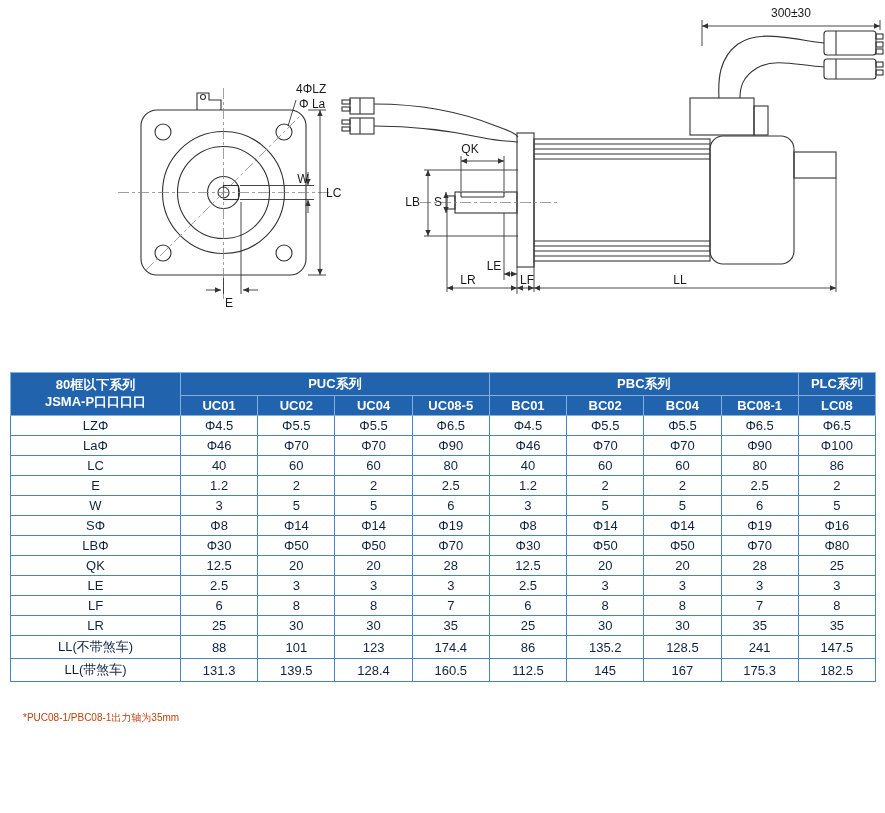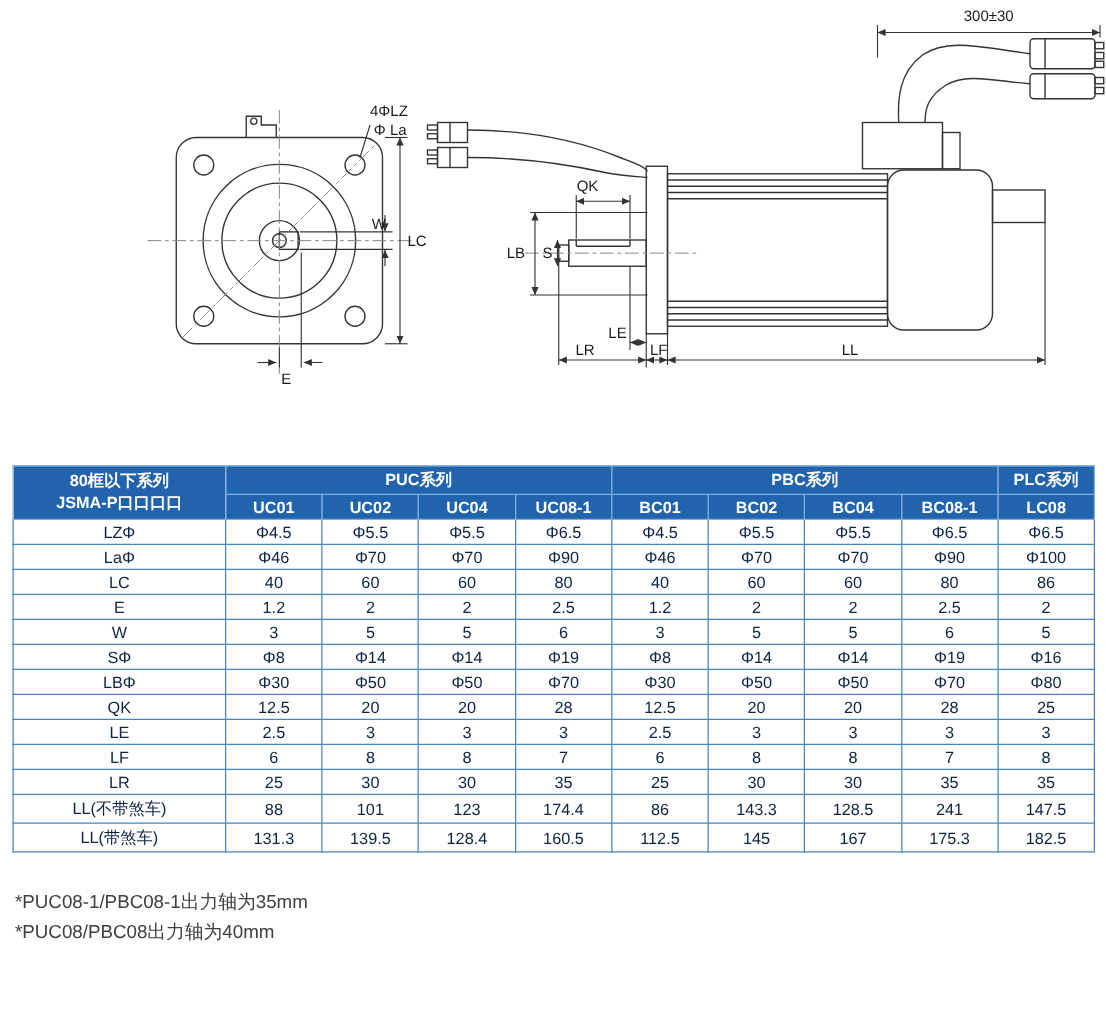--- a/index.html
+++ b/index.html
@@ -15,21 +15,21 @@
     margin:4px 0 0 10px;font-size:13px;
   }
   .spec-table th,.spec-table td{
     border:1px solid #4585c5;text-align:center;vertical-align:middle;
     padding:2px 2px;height:19px;color:#0e2344;
   }
   .spec-table thead th{
     background:#2263ad;color:#ffffff;border:1px solid #7fb0e0;font-weight:bold;
   }
   .series-cell{font-size:13px;line-height:1.3}
-  .notes{margin:28px 0 0 12px;font-size:15px;color:#404040;line-height:1.6}
+  .notes{margin:28px 0 0 23px;font-size:10px;color:#c2410c;line-height:1.6}
 </style>
 </head>
 <body>
 
 <div class="drawing-area">
 <svg width="885" height="368" viewBox="0 0 885 368">
   <defs>
     <marker id="ae" viewBox="0 0 10 10" refX="9" refY="5" markerWidth="8" markerHeight="8" orient="auto-start-reverse">
       <path d="M0 1 L9 5 L0 9 Z" fill="#333"></path>
     </marker>
@@ -189,21 +189,21 @@
         <div>JSMA-P口口口口</div>
       </th>
       <th colspan="4">PUC系列</th>
       <th colspan="4">PBC系列</th>
       <th>PLC系列</th>
     </tr>
     <tr id="model-row">
         <th>UC01</th>
         <th>UC02</th>
         <th>UC04</th>
-        <th>UC08-1</th>
+        <th>UC08-5</th>
         <th>BC01</th>
         <th>BC02</th>
         <th>BC04</th>
         <th>BC08-1</th>
         <th>LC08</th>
       </tr>
   </thead>
   <tbody id="table-body">
       <tr>
         <td>LZΦ</td>
@@ -337,21 +337,21 @@
         <td>35</td>
         <td>35</td>
       </tr>
       <tr>
         <td>LL(不带煞车)</td>
         <td>88</td>
         <td>101</td>
         <td>123</td>
         <td>174.4</td>
         <td>86</td>
-        <td>143.3</td>
+        <td>135.2</td>
         <td>128.5</td>
         <td>241</td>
         <td>147.5</td>
       </tr>
       <tr>
         <td>LL(带煞车)</td>
         <td>131.3</td>
         <td>139.5</td>
         <td>128.4</td>
         <td>160.5</td>
@@ -359,14 +359,13 @@
         <td>145</td>
         <td>167</td>
         <td>175.3</td>
         <td>182.5</td>
       </tr>
     </tbody>
 </table>
 
 <div class="notes">
   <div>*PUC08-1/PBC08-1出力轴为35mm</div>
-  <div>*PUC08/PBC08出力轴为40mm</div>
 </div>
 
 </body></html>

